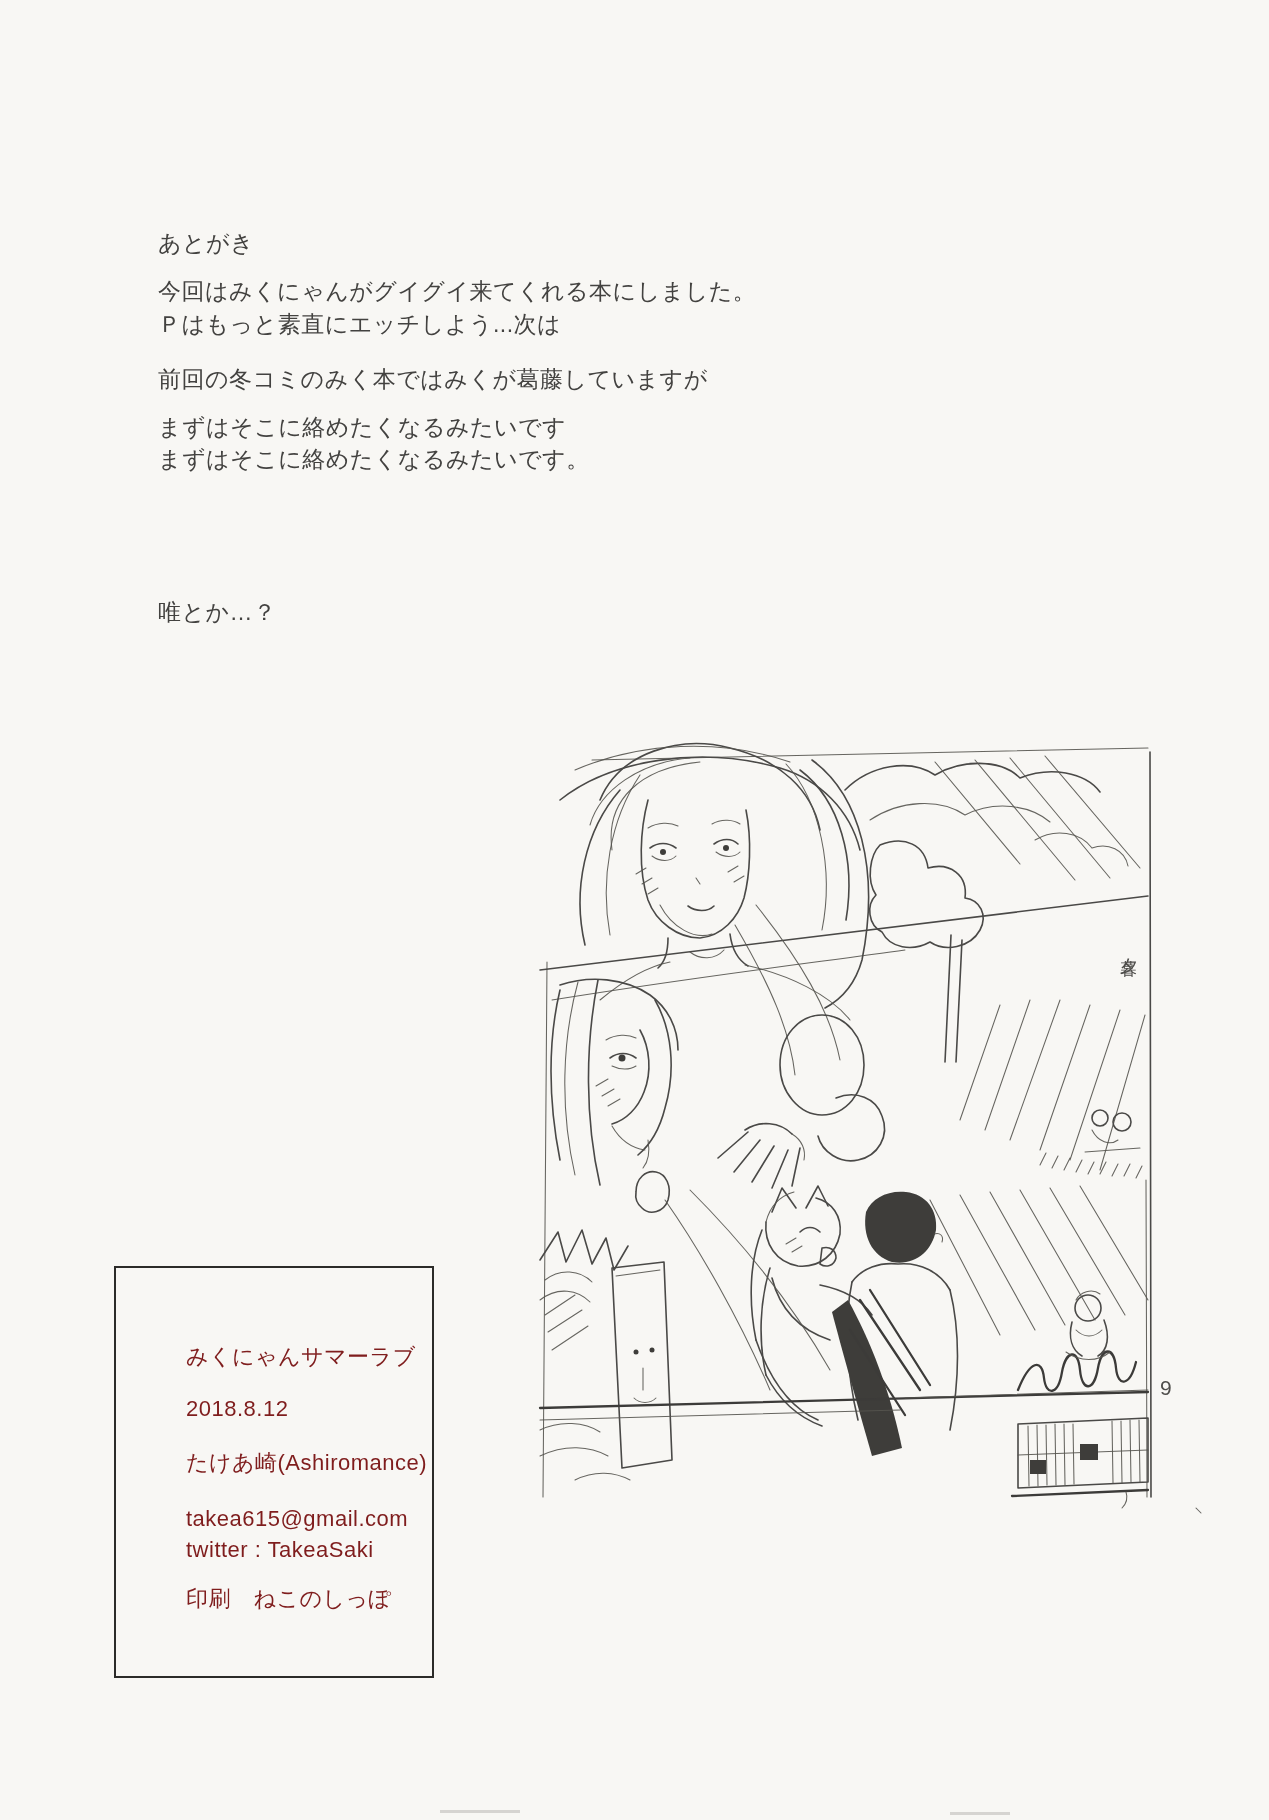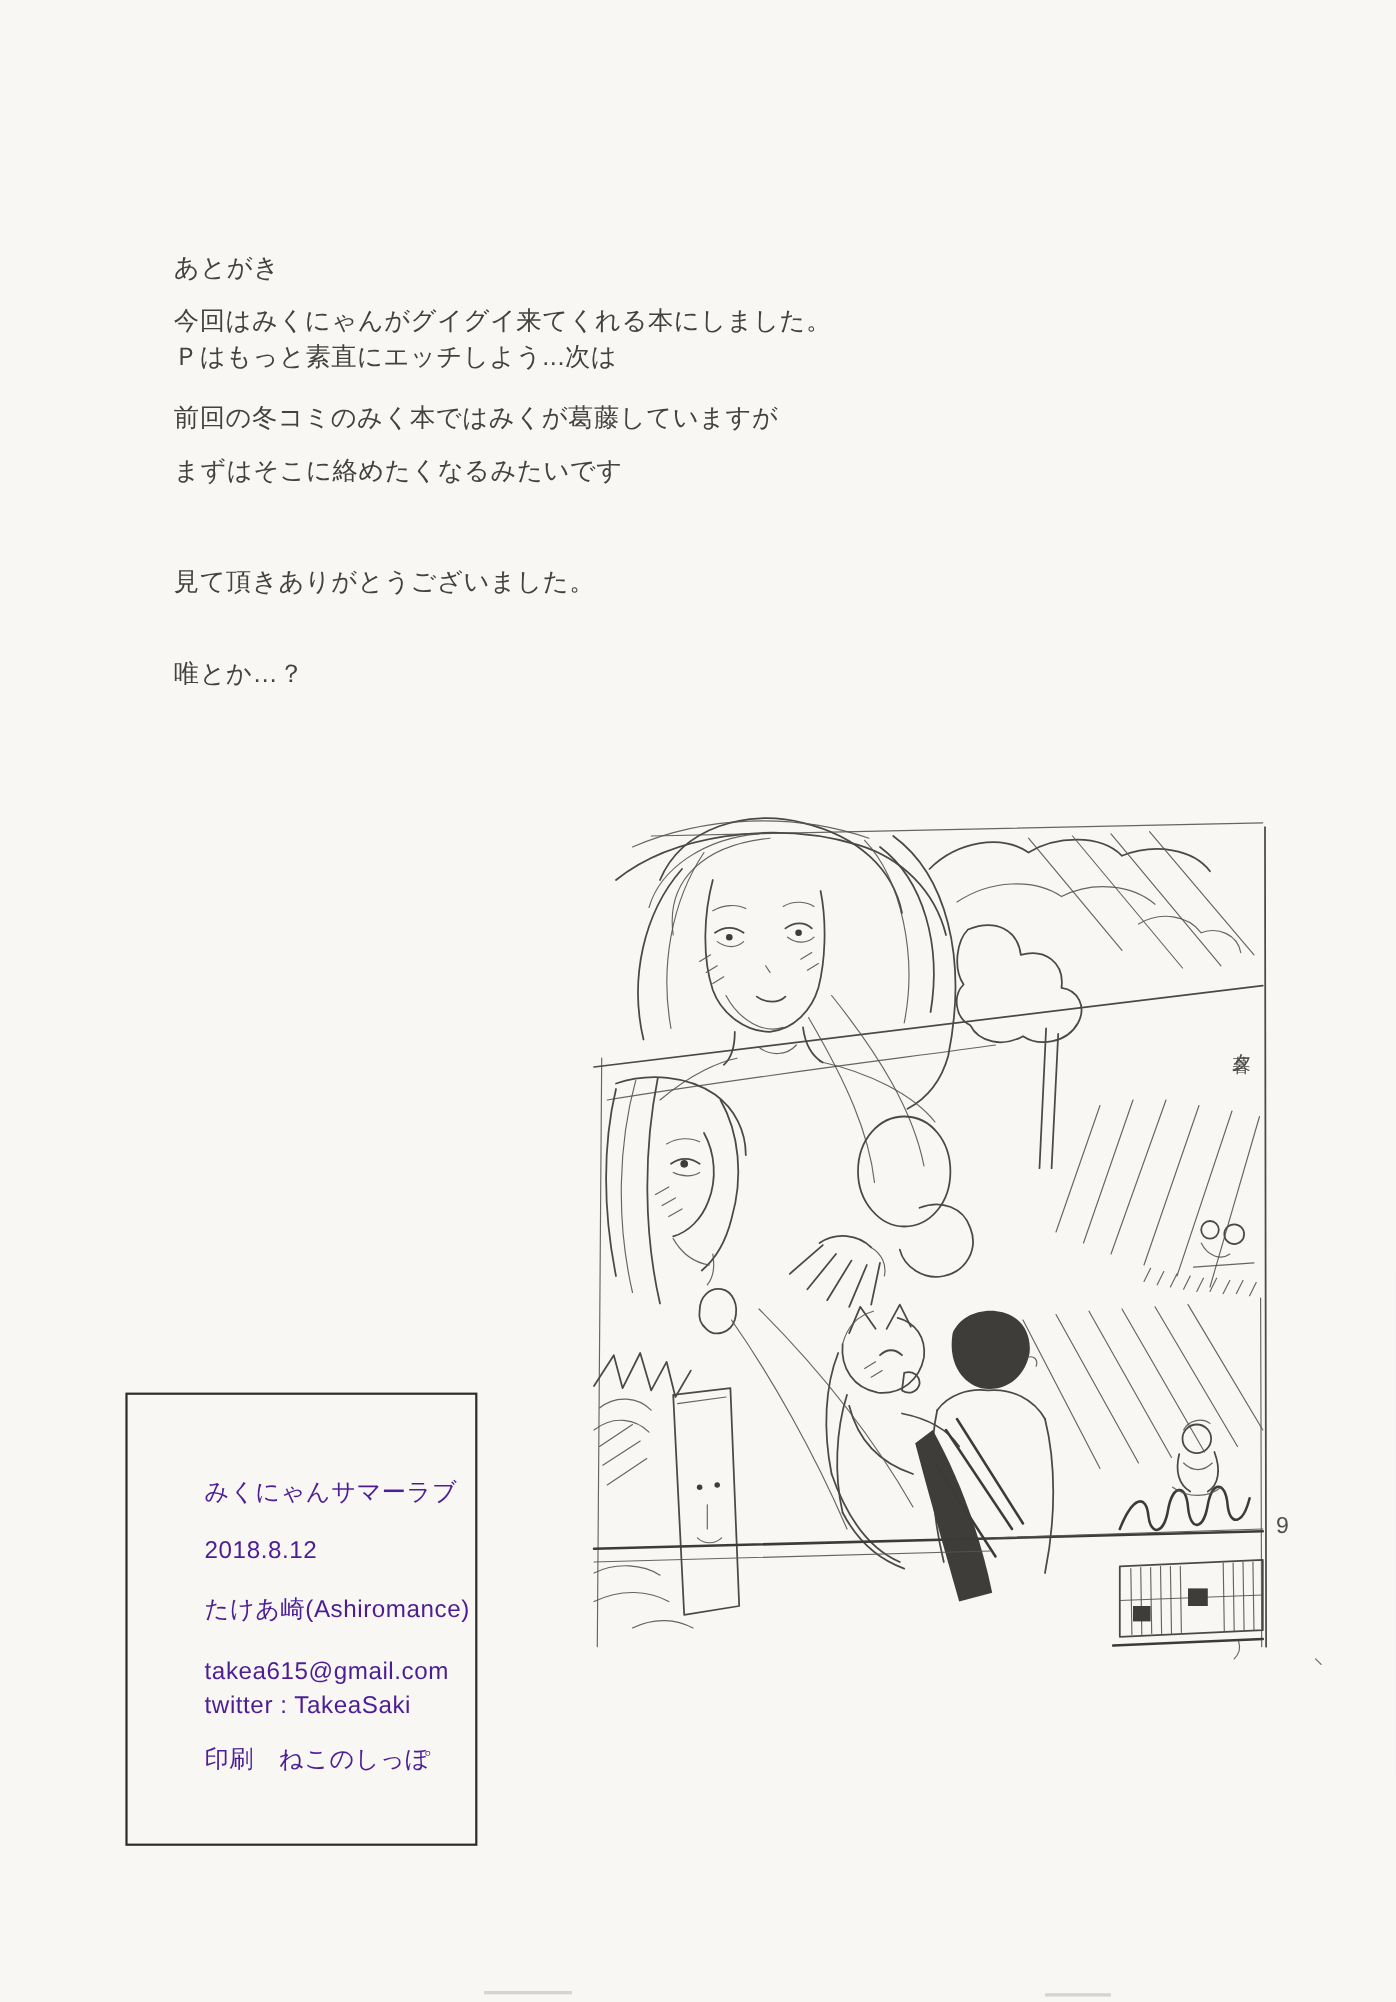--- a/index.html
+++ b/index.html
@@ -18,21 +18,21 @@
     font-size:23px;
     letter-spacing:0.5px;
     color:#434240;
     white-space:pre;
   }
   .colo-line {
     position:absolute;
     left:186px;
     font-size:22px;
     letter-spacing:0.5px;
-    color:#4c1d95;
+    color:#7f1d1d;
     white-space:pre;
     text-align:right;
   }
   #colophon-box {
     position:absolute;
     left:114px; top:1266px;
     width:320px; height:412px;
     border:2px solid #2c2b29;
     background:transparent;
   }
@@ -60,22 +60,22 @@
 
 <div id="page">
 
   <div class="line" style="top:228px">あとがき</div>
 
   <div class="line" style="top:309px">Ｐはもっと素直にエッチしよう...次は</div>
   <div class="line" style="top:276px">今回はみくにゃんがグイグイ来てくれる本にしました。</div>
 
   <div class="line" style="top:364px">前回の冬コミのみく本ではみくが葛藤していますが</div>
   <div class="line" style="top:412px">まずはそこに絡めたくなるみたいです</div>
-
-  <div class="line" style="top:513px">見て頂きありがとうございました。</div>
+  <div class="line" style="top:444px">まずはそこに絡めたくなるみたいです。</div>
+
 
   <div class="line" style="top:597px">唯とか…？</div>
 
   <svg id="sketch-svg" width="700" height="790" viewBox="530 735 700 790">
 
     <g>
       <path class="thin" d="M592,760 L1148,748"></path>
       <path class="sk" d="M1150,752 L1151,1497"></path>
       <path class="thin" d="M1146,1180 L1147,1497"></path>
       <path class="thin" d="M547,962 L543,1497"></path>

